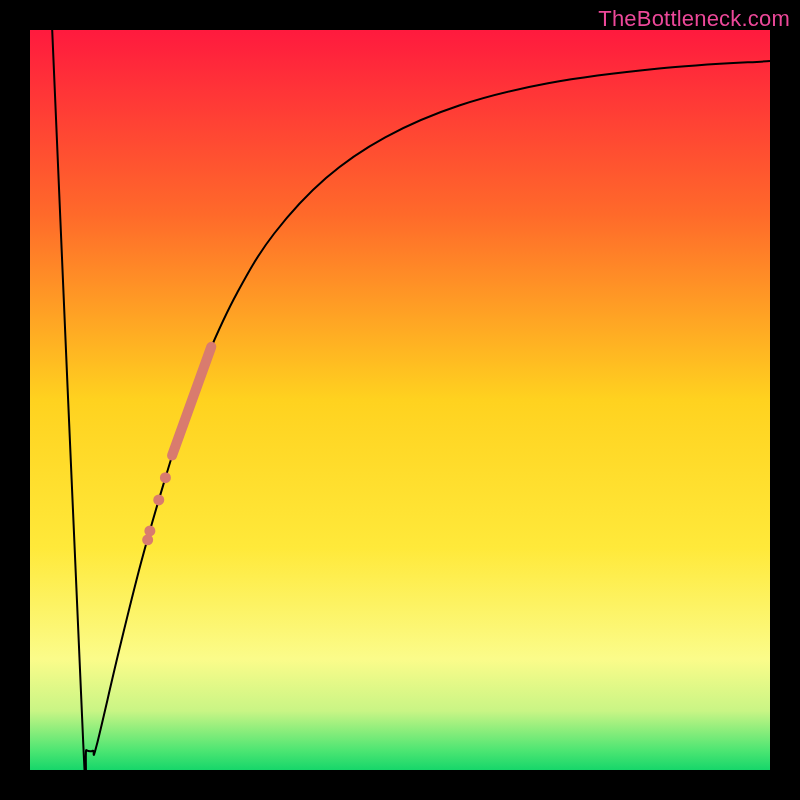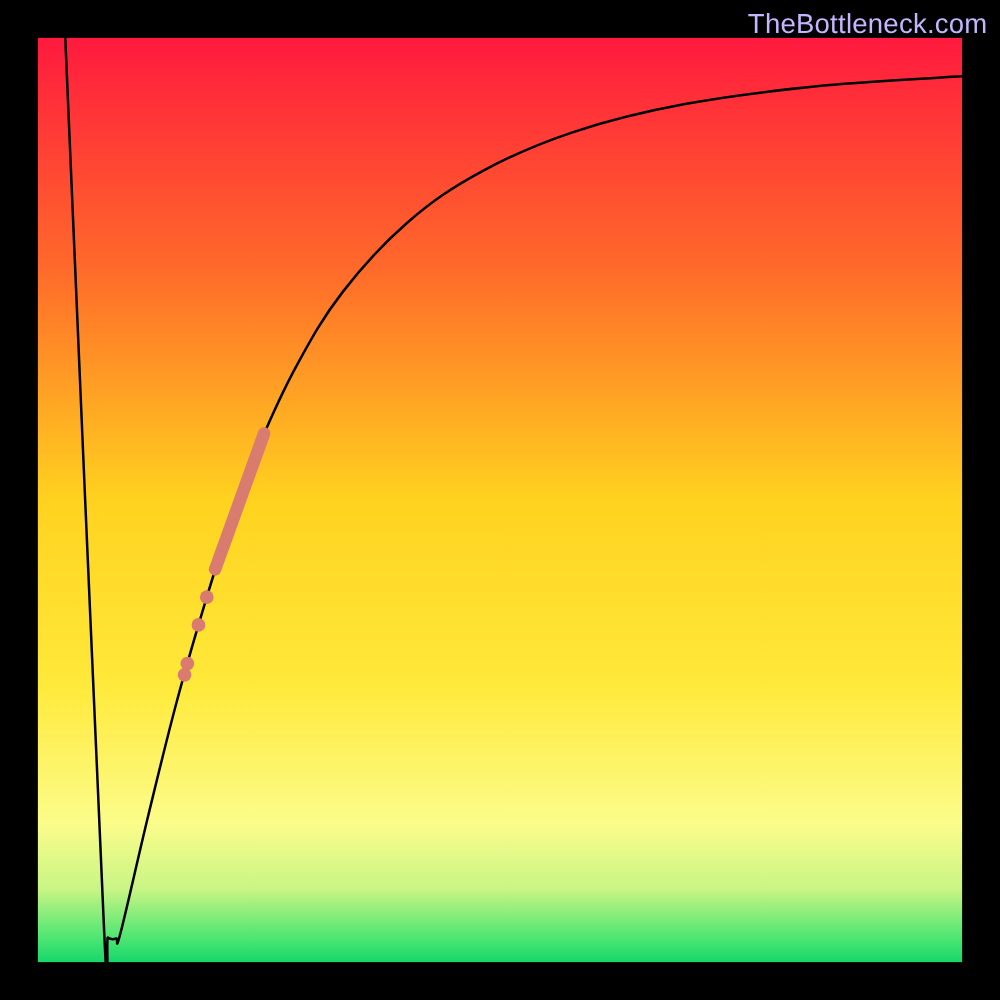--- a/index.html
+++ b/index.html
@@ -13,21 +13,21 @@
     width: 800px;
     height: 800px;
     background: #000000;
   }
   .watermark {
     position: absolute;
     top: 6px;
     right: 10px;
     font-size: 22px;
     font-weight: 500;
-    color: #c4b5fd;
+    color: #ec4899;
     letter-spacing: 0.2px;
     z-index: 10;
   }
   .plot-area {
     position: absolute;
     left: 30px;
     top: 30px;
     width: 740px;
     height: 740px;
     overflow: hidden;

